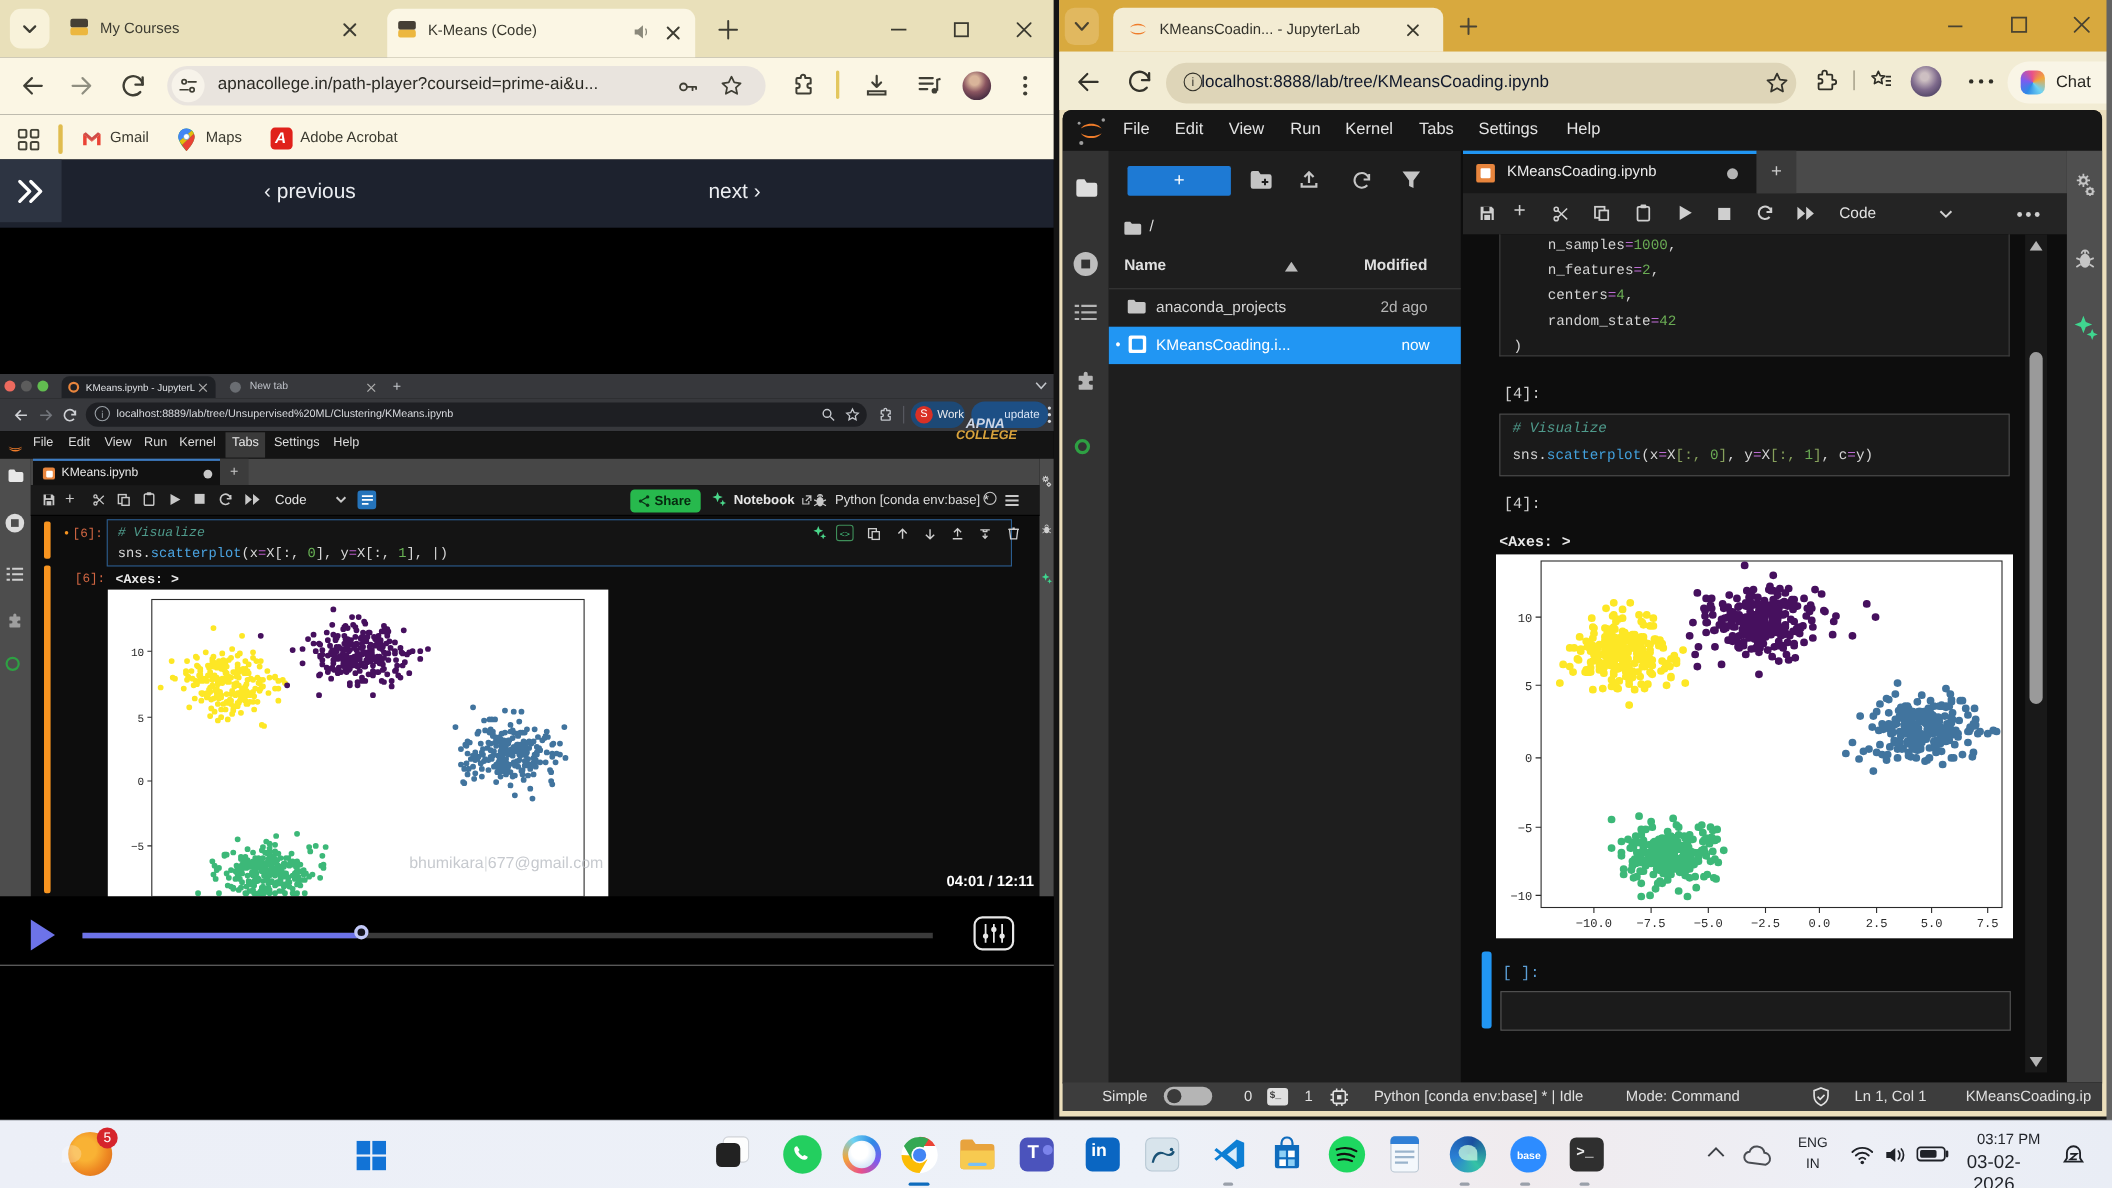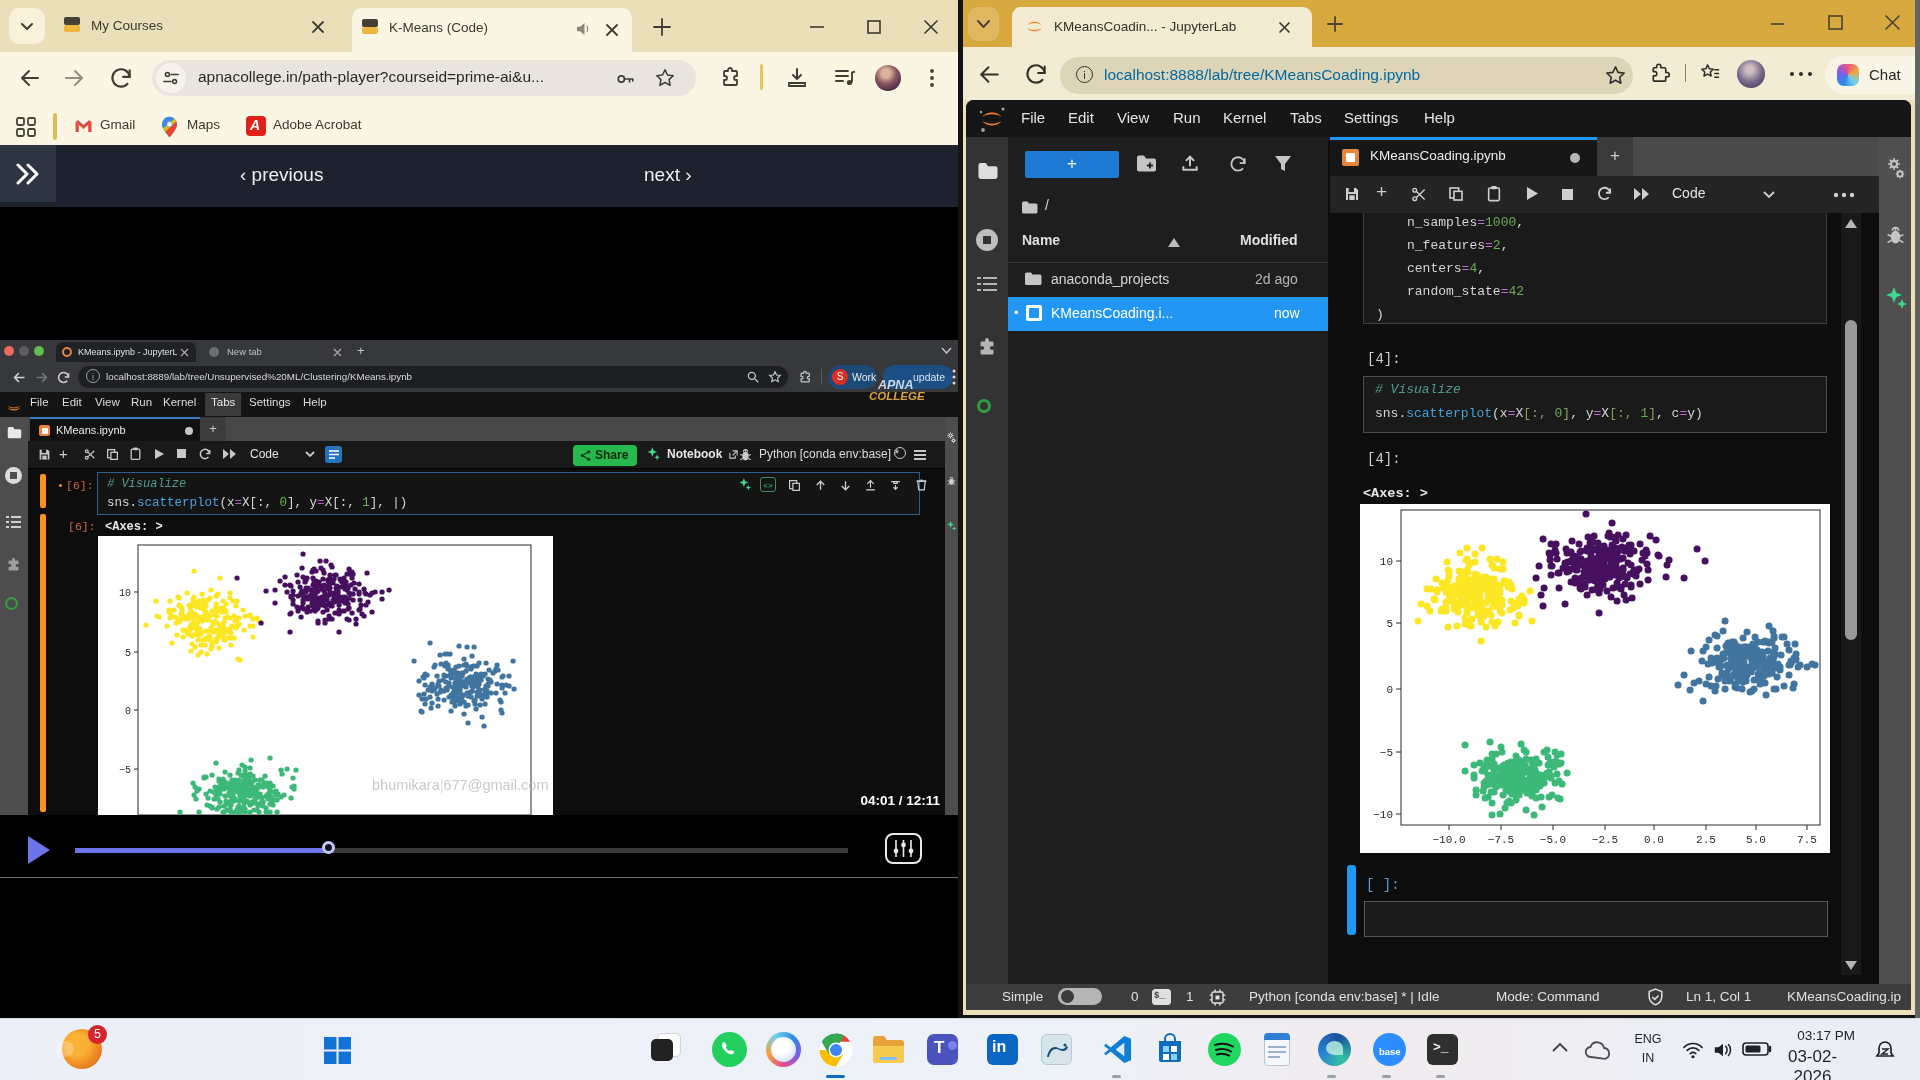--- a/index.html
+++ b/index.html
@@ -458,21 +458,21 @@
  <div class="a" style="left:0;top:47px;width:957px;height:53px;background:#f2ecd4">
    <svg class="a" style="left:14px;top:15px" width="25" height="25" viewBox="0 0 24 24">
           <path d="M20 12H5M11 5l-7 7 7 7" stroke="#33322a" stroke-width="1.9" fill="none" stroke-linecap="round" stroke-linejoin="round"></path>
         </svg>
    <svg class="a" style="left:60px;top:14px" width="26" height="26" viewBox="0 0 24 24">
           <path d="M20 11a8 8 0 1 0-2 6.3" stroke="#33322a" stroke-width="1.9" fill="none" stroke-linecap="round"></path>
           <path d="M20 5v6h-6" fill="none" stroke="#33322a" stroke-width="1.9" stroke-linecap="round" stroke-linejoin="round"></path>
         </svg>
    <div class="a" style="left:97px;top:10px;width:573px;height:37px;background:#ded5b8;border-radius:19px">
      <div class="a" style="left:16px;top:9px;width:17px;height:17px;border-radius:50%;border:1.7px solid #33322a;color:#33322a;font-size:11px;text-align:center;line-height:17px">i</div>
-     <div class="a" style="left:44px;top:9px;font-size:15.5px;color:#0369a1">localhost:8888/lab/tree/KMeansCoading.ipynb</div>
+     <div class="a" style="left:32px;top:9px;font-size:15.5px;color:#0f172a">localhost:8888/lab/tree/KMeansCoading.ipynb</div>
      <svg class="a" style="left:544px;top:7px" width="23" height="23" viewBox="0 0 24 24">
             <path d="M12 3l2.7 5.7 6.3.8-4.6 4.3 1.2 6.2-5.6-3.1-5.6 3.1 1.2-6.2L3 9.5l6.3-.8z" fill="none" stroke="#33322a" stroke-width="1.7" stroke-linejoin="round"></path>
           </svg>
    </div>
    <svg class="a" style="left:685px;top:15px" width="23" height="23" viewBox="0 0 24 24">
           <path d="M9 4.5a2.2 2.2 0 0 1 4.4 0V6h4.1a1 1 0 0 1 1 1v4h1.5a2.2 2.2 0 0 1 0 4.4H18.5V19a1 1 0 0 1-1 1h-11a1 1 0 0 1-1-1v-4.5H7a2.2 2.2 0 0 0 0-4.4H5.5V7a1 1 0 0 1 1-1H9z" fill="none" stroke="#2f2e26" stroke-width="1.7" stroke-linejoin="round"></path>
         </svg>
    <div class="a" style="left:722px;top:17px;width:1px;height:18px;background:#8a846e"></div>
    <svg class="a" style="left:735px;top:15px" width="23" height="23" viewBox="0 0 24 24">
           <path d="M10 3l1.8 4 4.2.5-3.1 2.9.8 4.2-3.7-2-3.7 2 .8-4.2L4 7.5 8.2 7z" fill="none" stroke="#2f2e26" stroke-width="1.6" stroke-linejoin="round"></path>
@@ -720,21 +720,21 @@
   <div class="a" style="left:165px;top:5px;font-size:13.5px;color:#e0e0e0">0</div>
   <div class="a" style="left:186px;top:5px;width:19px;height:16px;border:1.4px solid #e0e0e0;border-radius:3px;background:#e0e0e0"></div>
   <div class="a m" style="left:188px;top:7px;font-size:9px;color:#3d3d3d;font-weight:bold">$_</div>
   <div class="a" style="left:220px;top:5px;font-size:13.5px;color:#e0e0e0">1</div>
   <svg class="a" style="left:242px;top:4px" width="19" height="19" viewBox="0 0 24 24">
         <rect x="5" y="5" width="14" height="14" rx="2" fill="none" stroke="#e0e0e0" stroke-width="1.8"></rect>
         <rect x="9.5" y="9.5" width="5" height="5" fill="#e0e0e0"></rect>
         <path d="M9 5V2M15 5V2M9 22v-3M15 22v-3M5 9H2M5 15H2M22 9h-3M22 15h-3" stroke="#e0e0e0" stroke-width="1.8"></path>
       </svg>
   <div class="a" style="left:283px;top:5px;font-size:13.5px;color:#e0e0e0">Python [conda env:base] * | Idle</div>
-  <div class="a" style="left:530px;top:5px;font-size:13.5px;color:#e0e0e0">Mode: Command</div>
+  <div class="a" style="left:512px;top:5px;font-size:13.5px;color:#e0e0e0">Mode: Command</div>
   <svg class="a" style="left:680px;top:3px" width="19" height="20" viewBox="0 0 24 24">
         <path d="M12 2l8 3v6c0 5-3.5 9-8 11-4.5-2-8-6-8-11V5z" fill="none" stroke="#e0e0e0" stroke-width="1.9"></path>
         <path d="M8 12l3 3 5-5" fill="none" stroke="#e0e0e0" stroke-width="1.9"></path>
       </svg>
   <div class="a" style="left:720px;top:5px;font-size:13.5px;color:#e0e0e0">Ln 1, Col 1</div>
   <div class="a" style="left:821px;top:5px;font-size:13.5px;color:#e0e0e0">KMeansCoading.ip</div>
 </div>
 
 <div class="a" style="left:1915px;top:0;width:5px;height:1018px;background:#636363"></div>
 

